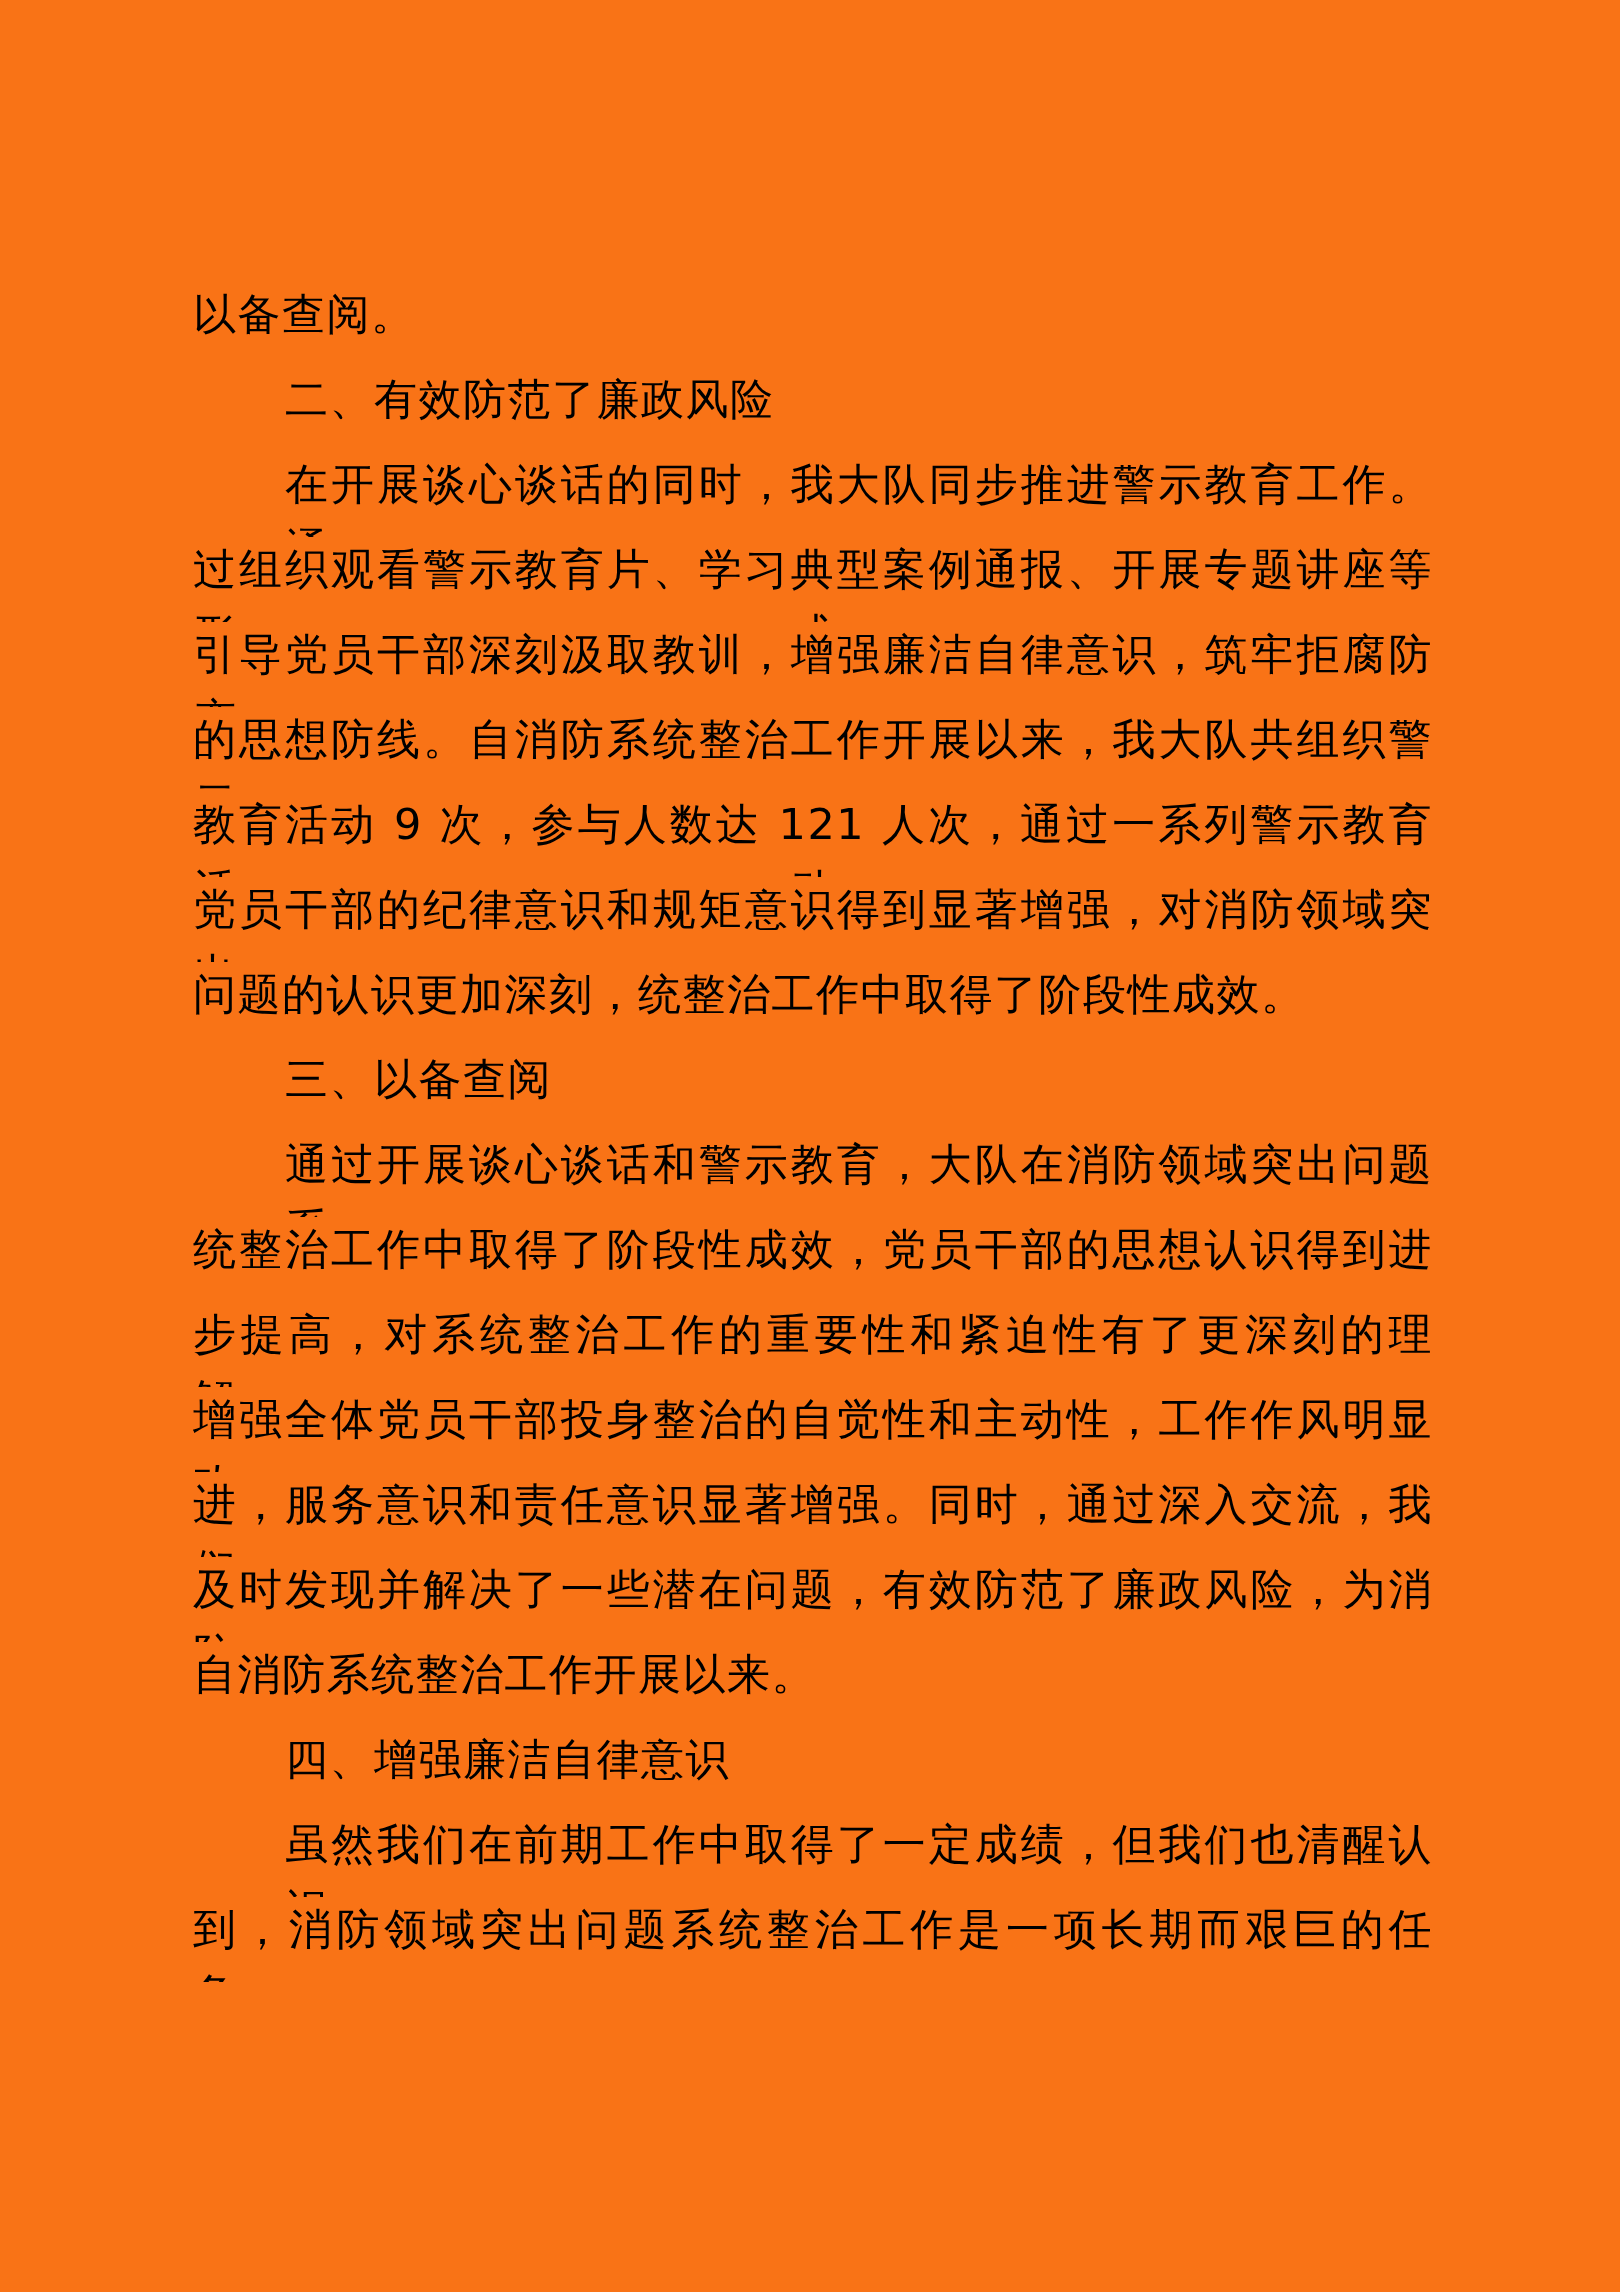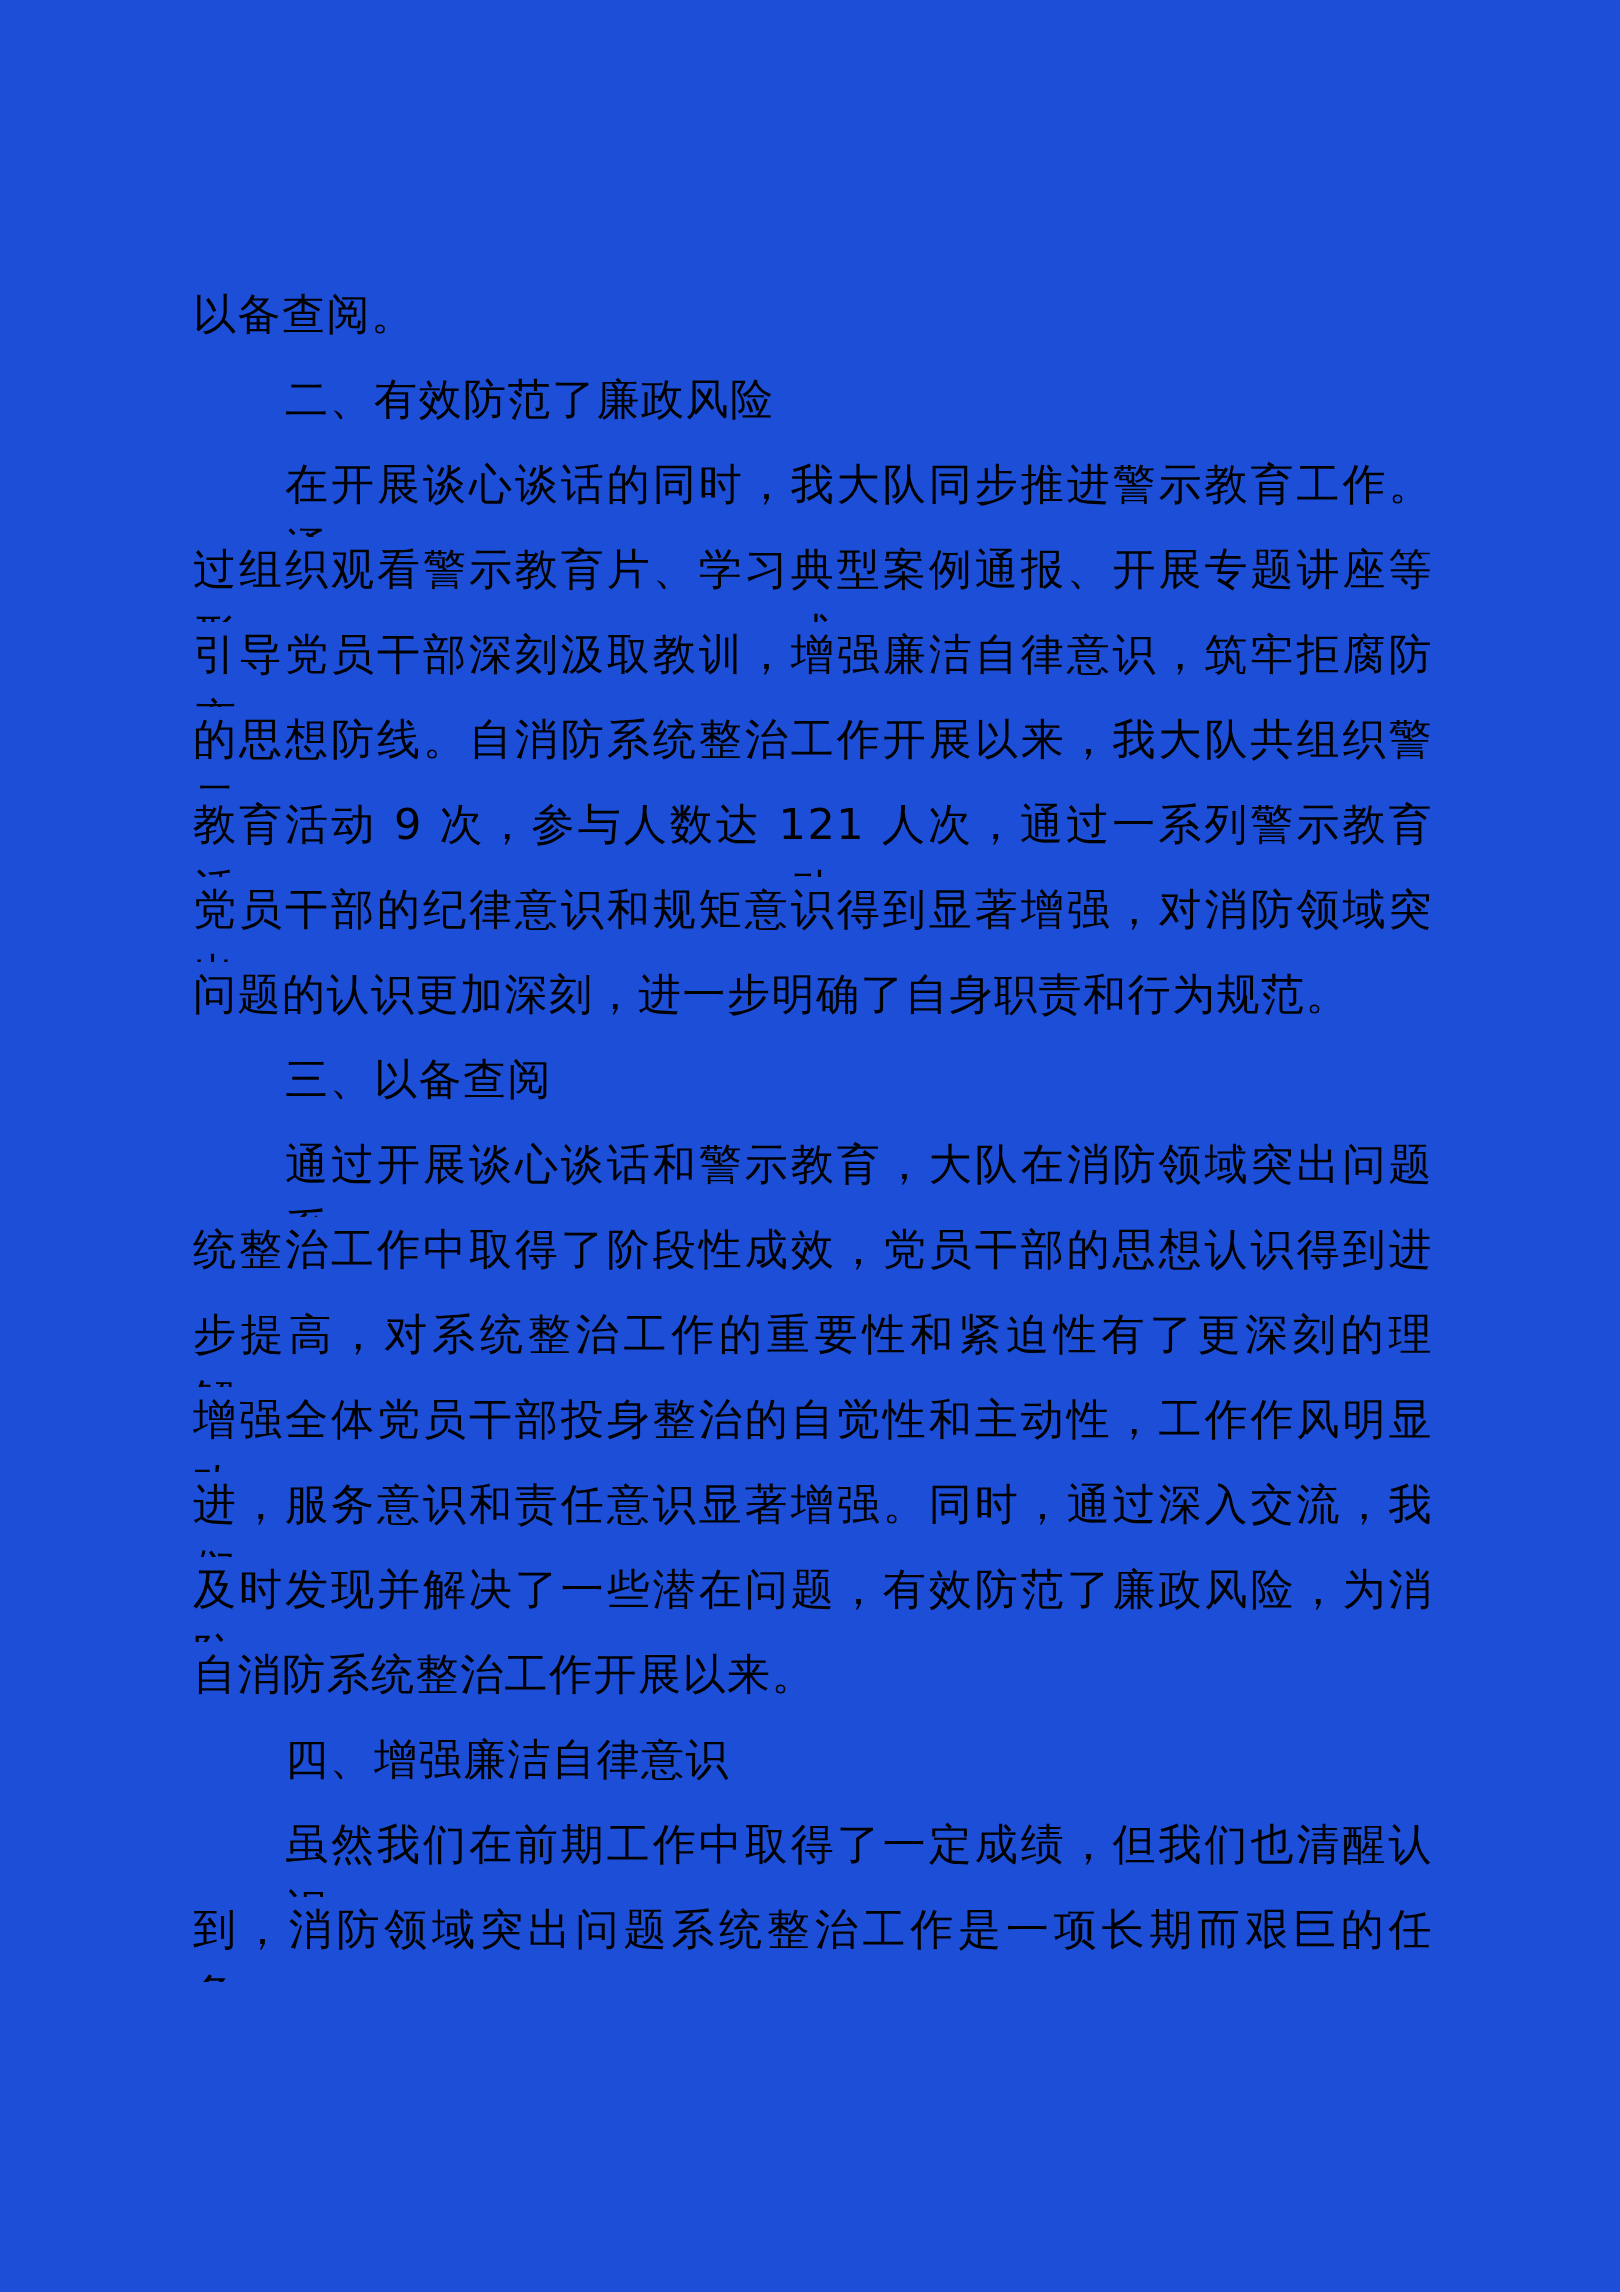--- a/index.html
+++ b/index.html
@@ -13,21 +13,21 @@
     position: relative;
     overflow: hidden;
     font-family: "DejaVu Sans", "Liberation Sans", sans-serif;
     color: #000000;
   }
   .page {
     position: absolute;
     left: 0; top: 0;
     width: 1620px;
     height: 2293px;
-    background: #1d4ed8;
+    background: #f97316;
   }
   .content {
     position: absolute;
     left: 193px;
     top: 282px;
     width: 1240px;
   }
   .line {
     height: 85px;
     line-height: 65px;
@@ -57,21 +57,21 @@
     <div class="line">以备查阅。</div>
 
     <div class="line heading">二、有效防范了廉政风险</div>
     <div>
       <div class="line justify indent">在开展谈心谈话的同时，我大队同步推进警示教育工作。通</div>
       <div class="line justify">过组织观看警示教育片、学习典型案例通报、开展专题讲座等形式，</div>
       <div class="line justify">引导党员干部深刻汲取教训，增强廉洁自律意识，筑牢拒腐防变</div>
       <div class="line justify">的思想防线。自消防系统整治工作开展以来，我大队共组织警示</div>
       <div class="line justify">教育活动 9 次，参与人数达 121 人次，通过一系列警示教育活动，</div>
       <div class="line justify">党员干部的纪律意识和规矩意识得到显著增强，对消防领域突出</div>
-      <div class="line">问题的认识更加深刻，进一步明确了自身职责和行为规范。</div>
+      <div class="line">问题的认识更加深刻，统整治工作中取得了阶段性成效。</div>
     </div>
 
     <div class="line heading">三、以备查阅</div>
     <div>
       <div class="line justify indent">通过开展谈心谈话和警示教育，大队在消防领域突出问题系</div>
       <div class="line justify">统整治工作中取得了阶段性成效，党员干部的思想认识得到进一</div>
       <div class="line justify">步提高，对系统整治工作的重要性和紧迫性有了更深刻的理解，</div>
       <div class="line justify">增强全体党员干部投身整治的自觉性和主动性，工作作风明显改</div>
       <div class="line justify">进，服务意识和责任意识显著增强。同时，通过深入交流，我们</div>
       <div class="line justify">及时发现并解决了一些潜在问题，有效防范了廉政风险，为消防</div>

